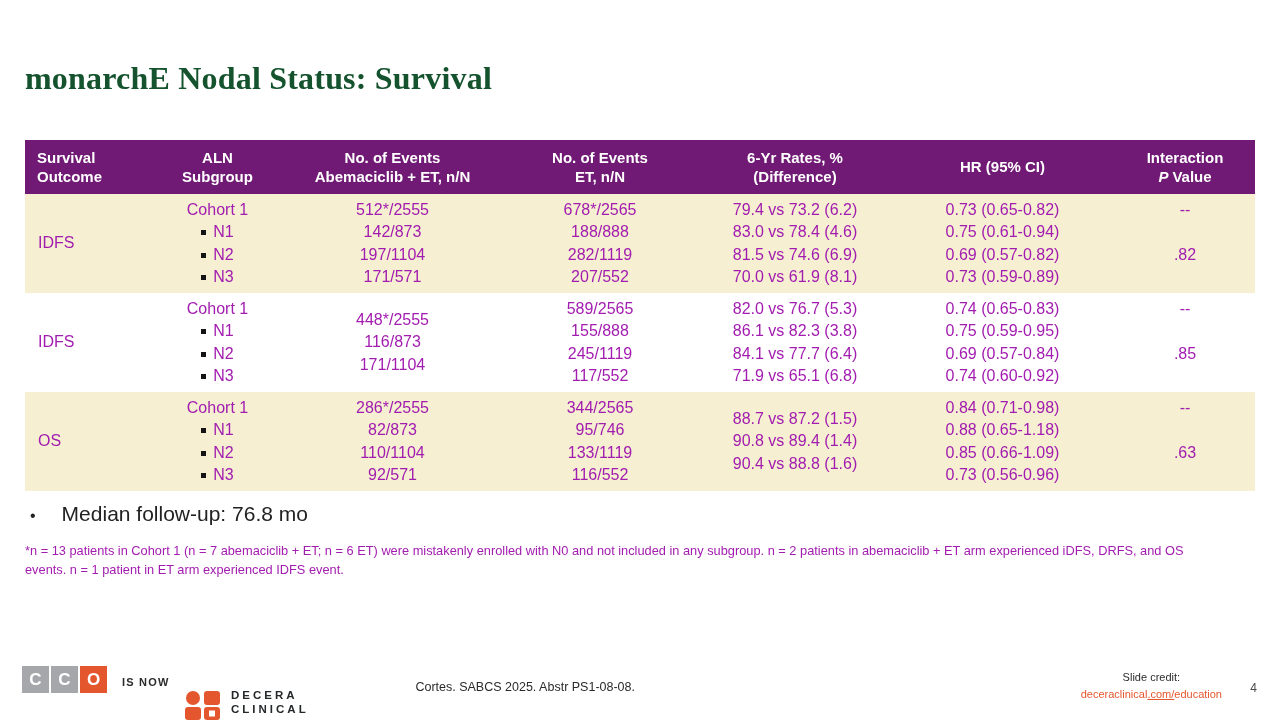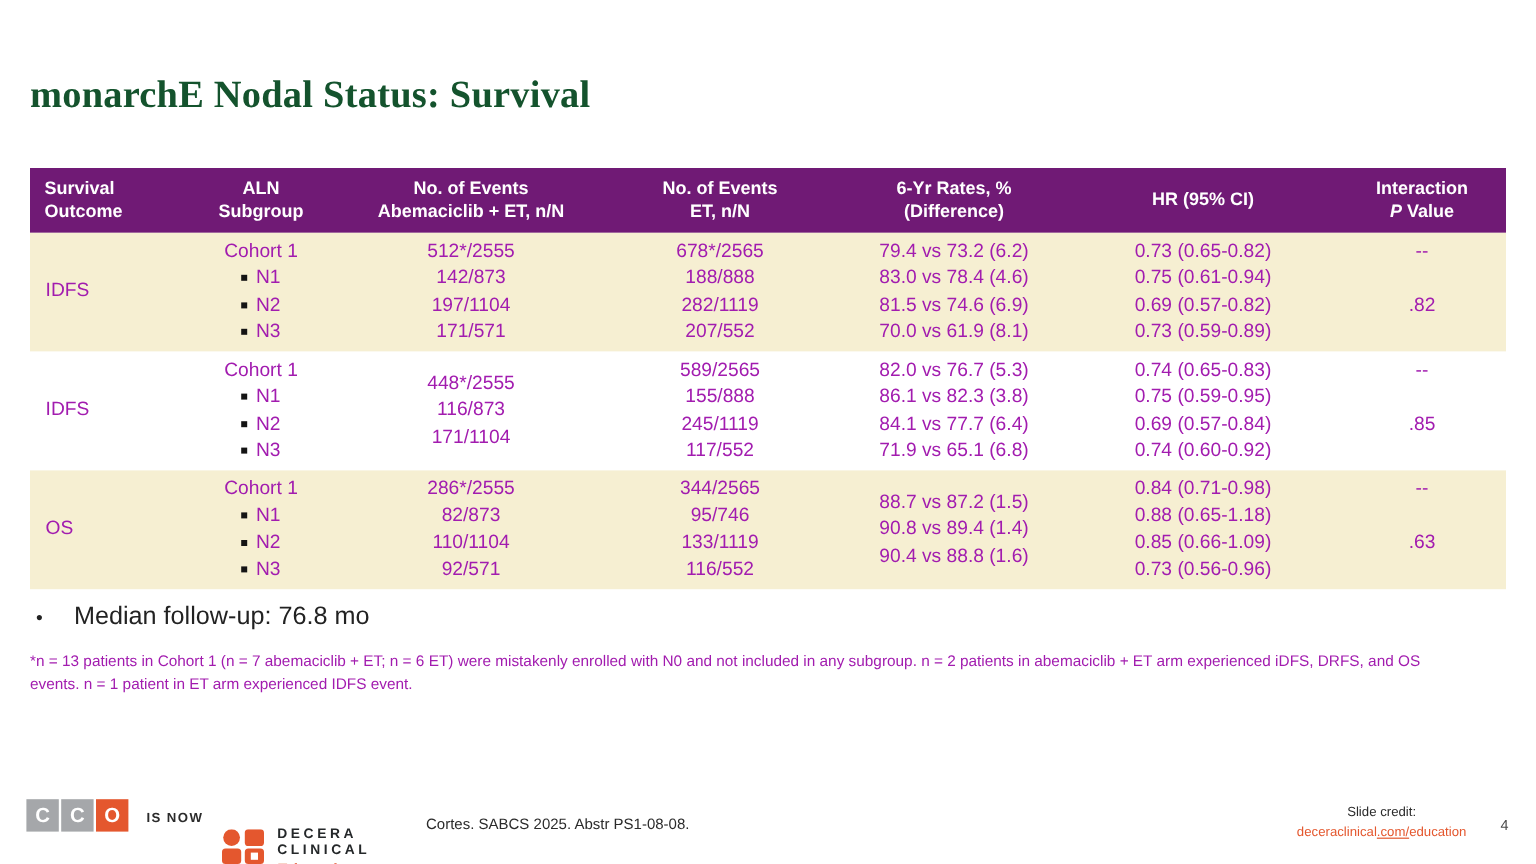--- a/index.html
+++ b/index.html
@@ -72,21 +72,21 @@
     position:absolute; left:122px; top:676px;
     font-size:11px; font-weight:700; letter-spacing:1.2px; color:#2b2b2b;
   }
   .decera-logo { position:absolute; left:185px; top:688px; display:flex; gap:9px; align-items:flex-end; }
   .decera-text { line-height:1.25; }
   .decera-line { font-size:11.5px; font-weight:700; letter-spacing:3px; color:#25282a; }
   .decera-edu { font-size:13.5px; font-weight:700; color:#E4572E; letter-spacing:0.3px; }
 
   .citation {
     position:absolute; left:355px; top:680px; width:280px;
-    text-align:left; font-size:12.5px; color:#2b2b2b;
+    text-align:right; font-size:12.5px; color:#2b2b2b;
   }
   .slide-credit {
     position:absolute; right:58px; top:669px; text-align:center;
     font-size:11px; color:#2b2b2b; line-height:1.5;
   }
   .credit-link { color:#E4572E; text-decoration:none; }
   .credit-link .und { text-decoration:underline; }
   .page-num { position:absolute; right:23px; top:681px; font-size:12px; color:#4a4a4a; }
 </style>
 </head>

